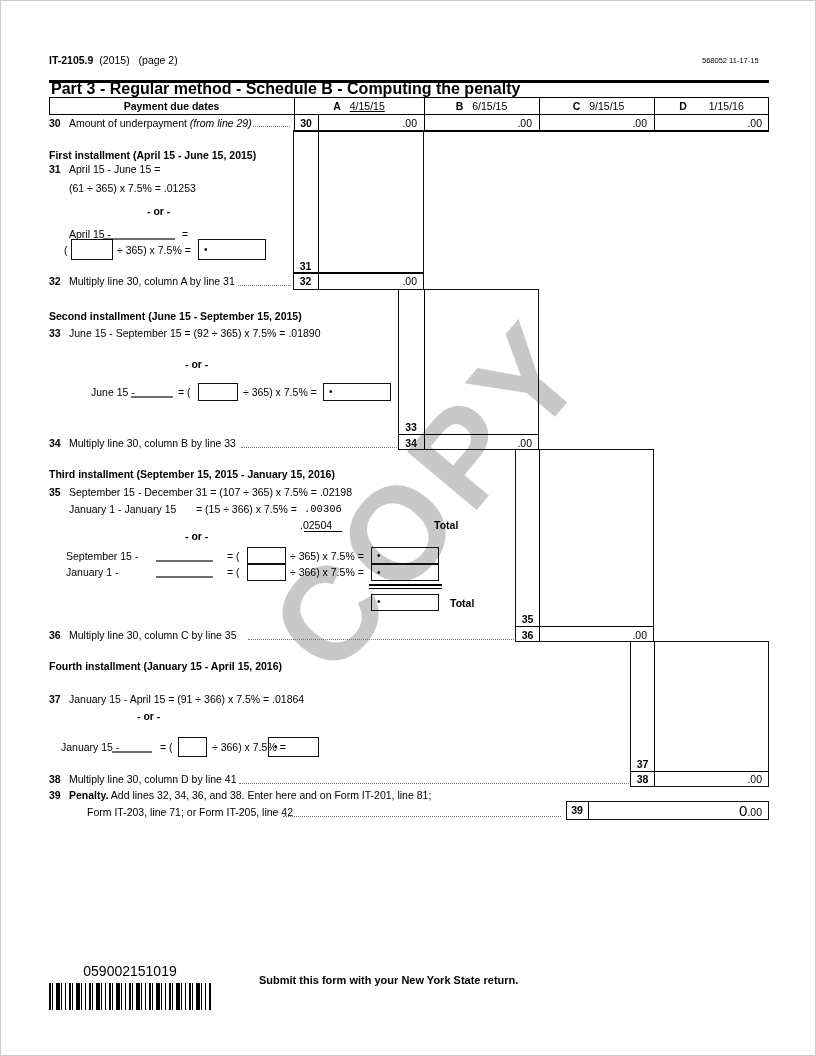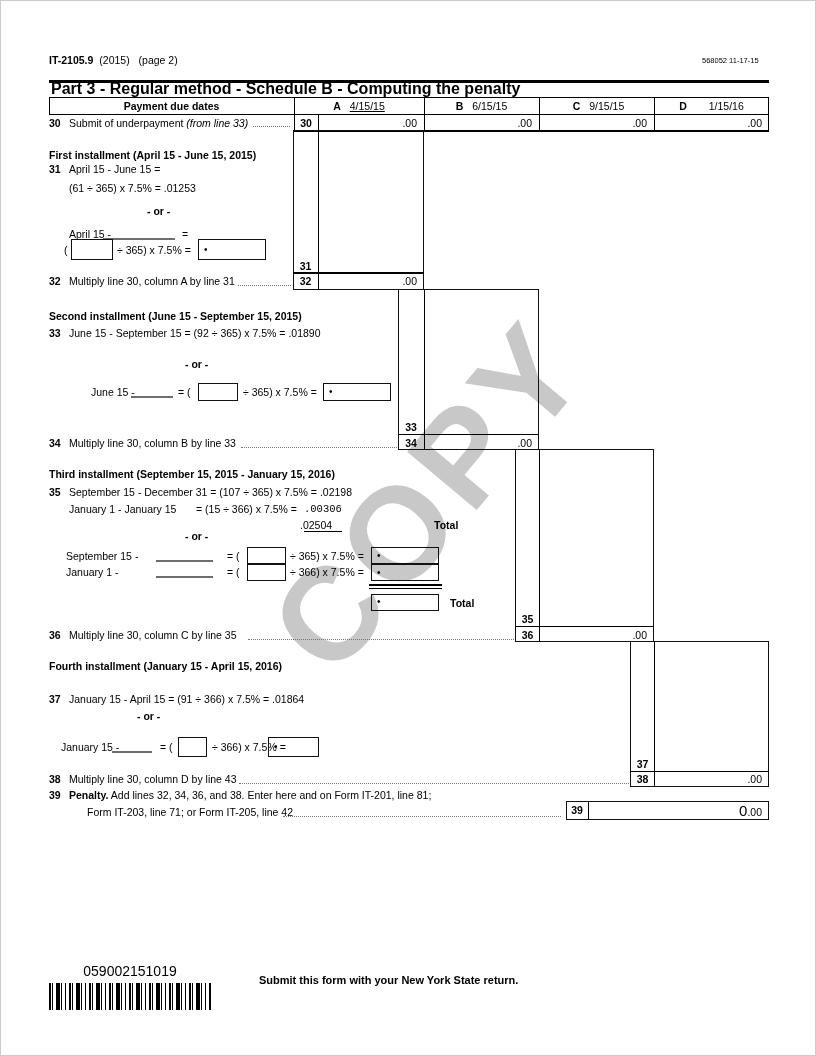--- a/index.html
+++ b/index.html
@@ -65,22 +65,22 @@
     <span class="b">C</span>
     <span style="margin-left:6px;">9/15/15</span>
   </div>
   <div class="t c" style="left:653px;top:98.5px;width:115px;">
     <span class="b">D</span>
     <span style="margin-left:19px;">1/15/16</span>
   </div>
 
   <div class="t b" style="left:48px;top:115.5px;">30</div>
   <div class="t" style="left:68px;top:115.5px;">
-    <span>Submit of underpayment </span>
-    <span class="i">(from line 33)</span>
+    <span>Amount of underpayment </span>
+    <span class="i">(from line 29)</span>
   </div>
   <div class="leader" style="left:252px;top:124px;width:37px;"></div>
   <div class="t b c" style="left:293px;top:115.5px;width:24px;">30</div>
   <div class="t r" style="left:320px;top:115.5px;width:96px;">.00</div>
   <div class="t r" style="left:426px;top:115.5px;width:105px;">.00</div>
   <div class="t r" style="left:541px;top:115.5px;width:105px;">.00</div>
   <div class="t r" style="left:656px;top:115.5px;width:105px;">.00</div>
 
   <div class="t b" style="left:48px;top:148px;">First installment (April 15 - June 15, 2015)</div>
   <div class="t b" style="left:48px;top:162px;">31</div>
@@ -192,21 +192,21 @@
   </div>
 
   <div class="tbox" style="left:629px;top:639.5px;width:139px;height:146px;"></div>
   <div class="vl" style="left:652.5px;top:639.5px;height:146px;"></div>
   <div class="hl" style="left:629px;top:769.5px;width:139px;height:1.6px;"></div>
   <div class="t b c" style="left:629.5px;top:756.5px;width:24px;">37</div>
   <div class="t b c" style="left:629.5px;top:771.5px;width:24px;">38</div>
   <div class="t r" style="left:655px;top:771.5px;width:106px;">.00</div>
 
   <div class="t b" style="left:48px;top:772px;">38</div>
-  <div class="t" style="left:68px;top:772px;">Multiply line 30, column D by line 43</div>
+  <div class="t" style="left:68px;top:772px;">Multiply line 30, column D by line 41</div>
   <div class="leader" style="left:238px;top:781px;width:390px;"></div>
 
   <div class="t b" style="left:48px;top:788px;">39</div>
   <div class="t" style="left:68px;top:788px;">
     <span class="b">Penalty.</span>
     <span> Add lines 32, 34, 36, and 38. Enter here and on Form IT-201, line 81;</span>
   </div>
   <div class="t" style="left:86px;top:805px;">Form IT-203, line 71; or Form IT-205, line 42</div>
   <div class="leader" style="left:282px;top:814px;width:278px;"></div>
   <div class="tbox" style="left:565px;top:799.5px;width:203px;height:19.5px;"></div>

